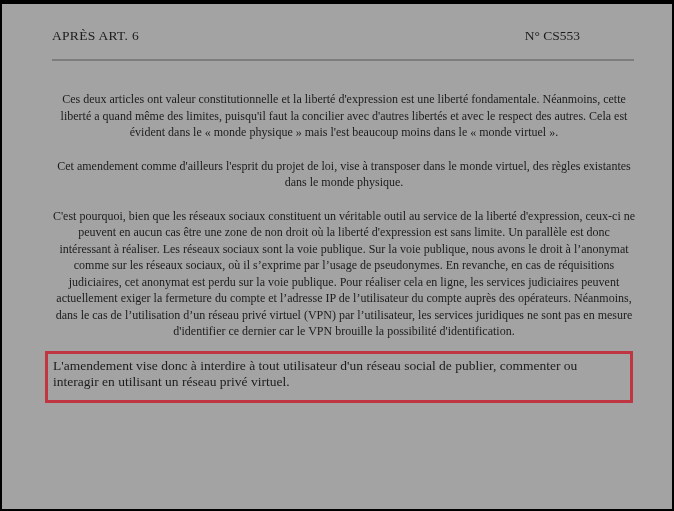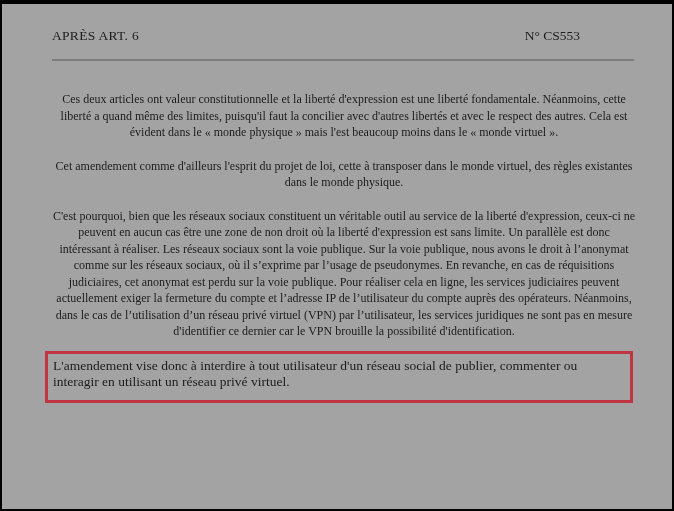--- a/index.html
+++ b/index.html
@@ -72,21 +72,21 @@
 
     <div class="doc-header">
       <span class="left-cap">APRÈS ART. 6</span>
       <span class="right-num">N° CS553</span>
     </div>
 
     <div class="rule"></div>
 
     <div class="body-text">
       <p class="para">Ces deux articles ont valeur constitutionnelle et la liberté d'expression est une liberté fondamentale. Néanmoins, cette liberté a quand même des limites, puisqu'il faut la concilier avec d'autres libertés et avec le respect des autres. Cela est évident dans le « monde physique » mais l'est beaucoup moins dans le « monde virtuel ».</p>
-      <p class="para">Cet amendement comme d'ailleurs l'esprit du projet de loi, cette à transposer dans le monde virtuel, des règles existantes dans le monde physique.</p>
+      <p class="para">Cet amendement comme d'ailleurs l'esprit du projet de loi, vise à transposer dans le monde virtuel, des règles existantes dans le monde physique.</p>
       <p class="para">C'est pourquoi, bien que les réseaux sociaux constituent un véritable outil au service de la liberté d'expression, ceux-ci ne peuvent en aucun cas être une zone de non droit où la liberté d'expression est sans limite. Un parallèle est donc intéressant à réaliser. Les réseaux sociaux sont la voie publique. Sur la voie publique, nous avons le droit à l’anonymat comme sur les réseaux sociaux, où il s’exprime par l’usage de pseudonymes. En revanche, en cas de réquisitions judiciaires, cet anonymat est perdu sur la voie publique. Pour réaliser cela en ligne, les services judiciaires peuvent actuellement exiger la fermeture du compte et l’adresse IP de l’utilisateur du compte auprès des opérateurs. Néanmoins, dans le cas de l’utilisation d’un réseau privé virtuel (VPN) par l’utilisateur, les services juridiques ne sont pas en mesure d'identifier ce dernier car le VPN brouille la possibilité d'identification.</p>
     </div>
 
     <div class="highlight-box">
       <p>L'amendement vise donc à interdire à tout utilisateur d'un réseau social de publier, commenter ou interagir en utilisant un réseau privé virtuel.</p>
     </div>
 
   </div>
 </div>
 

